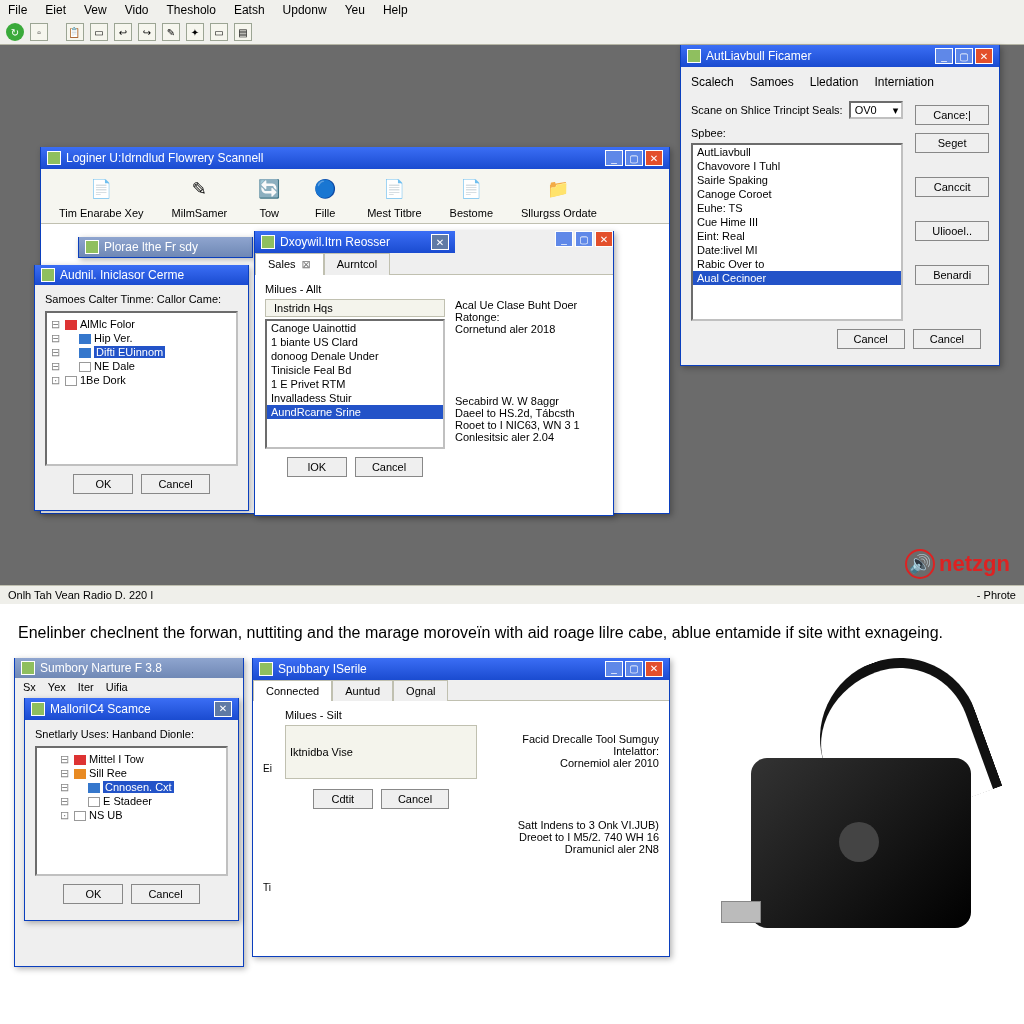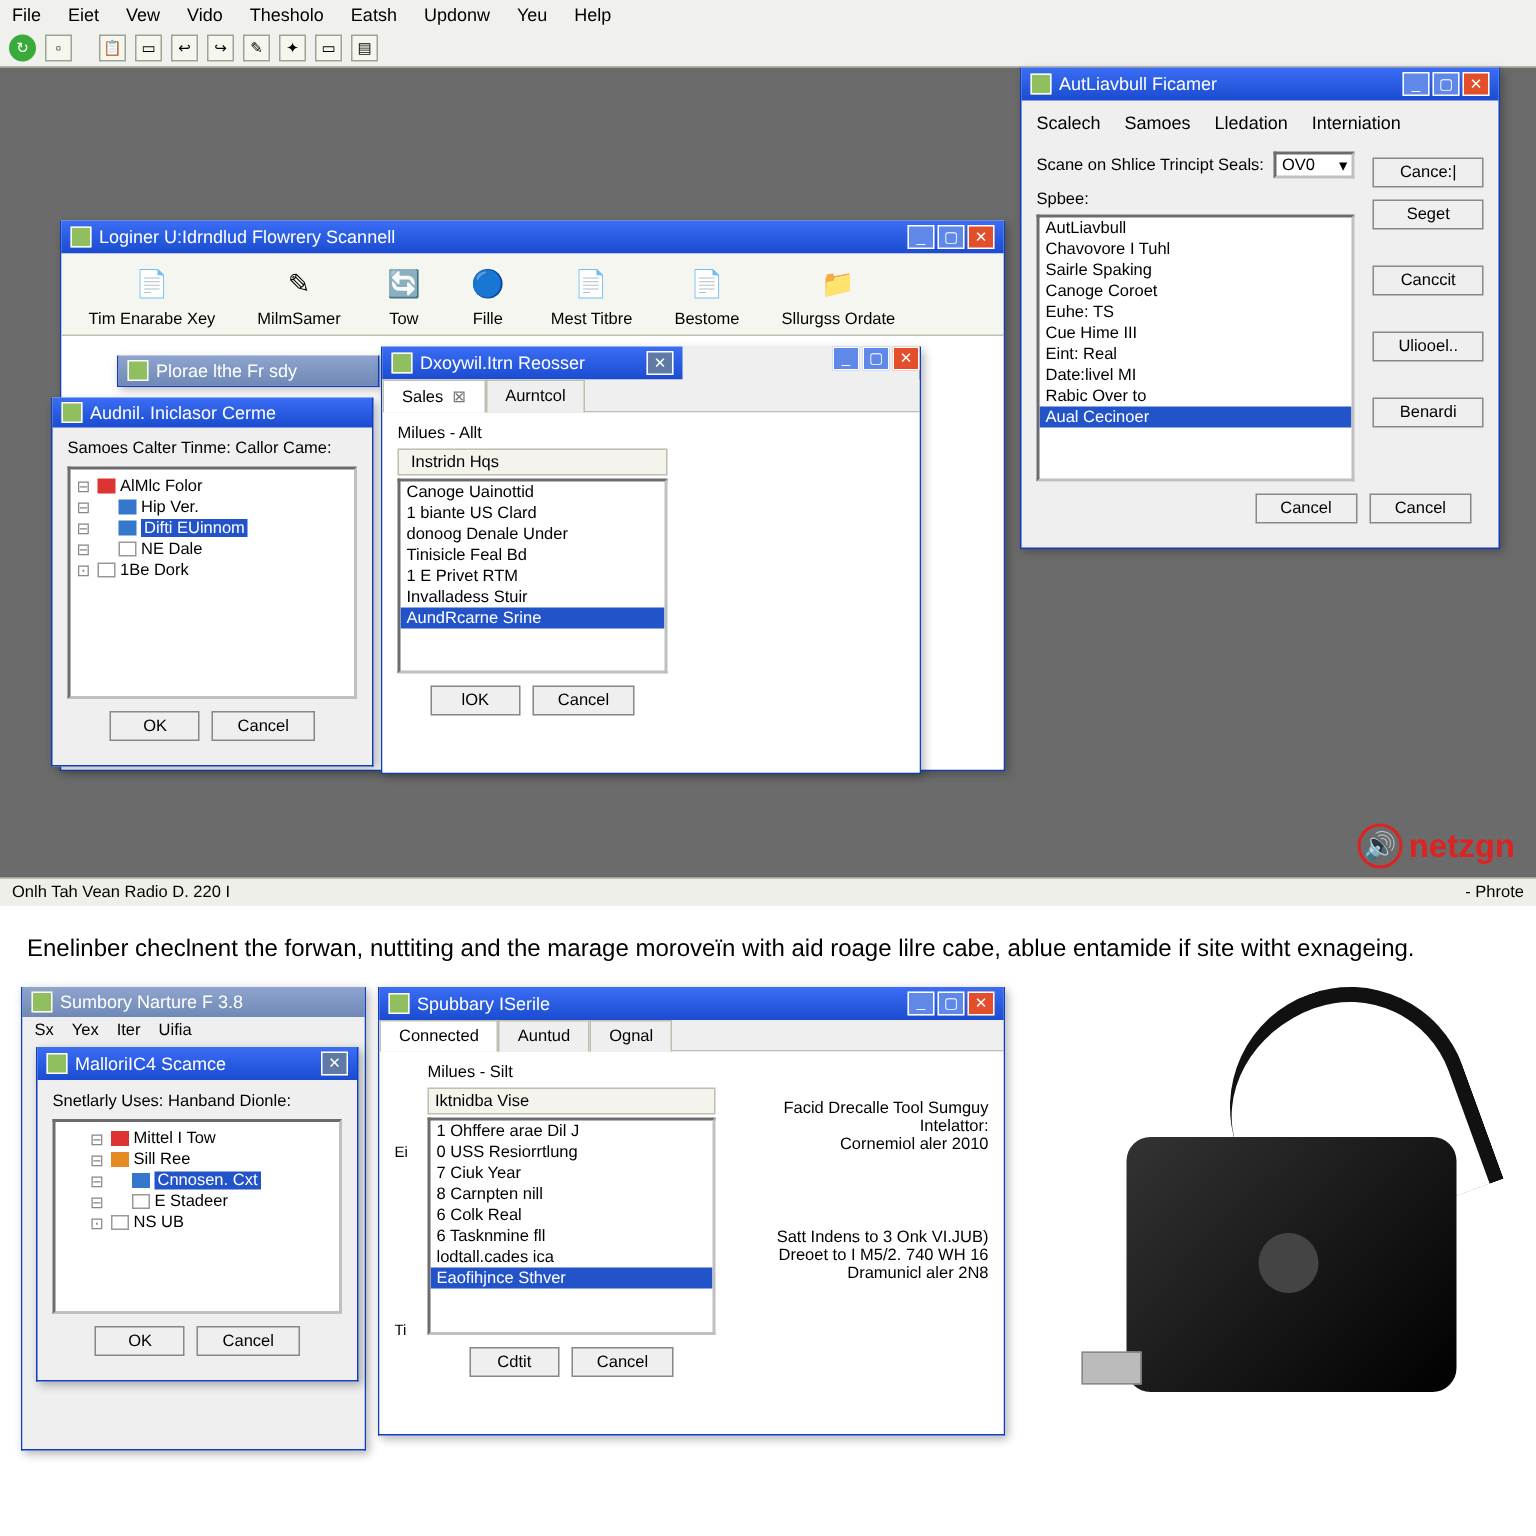--- a/index.html
+++ b/index.html
@@ -224,20 +224,30 @@
           <div class="row">Tinisicle Feal Bd</div>
           <div class="row">1 E Privet RTM</div>
           <div class="row">Invalladess Stuir</div>
           <div class="row sel">AundRcarne Srine</div>
         </div>
         <div class="btnrow">
           <button class="btn">lOK</button>
           <button class="btn">Cancel</button>
         </div>
       </div>
+      <div style="flex:1; font-size:11px; padding-top:16px;">
+        <div>Acal Ue Clase Buht Doer</div>
+        <div>Ratonge:</div>
+        <div>Cornetund aler 2018</div>
+        <div style="height:60px"></div>
+        <div>Secabird W. W 8aggr</div>
+        <div>Daeel to HS.2d, Tábcsth</div>
+        <div>Rooet to I NIC63, WN 3 1</div>
+        <div>Conlesitsic aler 2.04</div>
+      </div>
     </div>
   </div>
 
   <div class="xpwin" style="left:680px; top:0px; width:320px;">
     <div class="titlebar">
       <div class="ttl">
           <div class="winicon"></div>
           <span>AutLiavbull Ficamer</span>
         </div>
       <div class="winbtns">
@@ -366,31 +376,21 @@
         <div class="tab">Auntud</div>
         <div class="tab">Ognal</div>
       </div>
       <div class="pad whitepanel" style="display:flex; gap:10px; height:255px;">
         <div style="width:12px;display:flex;flex-direction:column;justify-content:space-around;font-size:10px;">
           <span>Ei</span>
           <span>Ti</span>
         </div>
         <div style="width:192px;">
           <div class="label">Milues - Silt</div>
-          <div style="background:#f4f4ec;border:1px solid #c0c0b0;padding:2px 4px;margin-bottom:2px;">Iktnidba Vise</div>
-          <div class="listbox" style="height:145px;">
-            <div class="row">1 Ohffere arae Dil J</div>
-            <div class="row">0 USS Resiorrtlung</div>
-            <div class="row">7 Ciuk Year</div>
-            <div class="row">8 Carnpten nill</div>
-            <div class="row">6 Colk Real</div>
-            <div class="row">6 Tasknmine fll</div>
-            <div class="row">lodtall.cades ica</div>
-            <div class="row sel">Eaofihjnce Sthver</div>
-          </div>
+          <div style="background:#f4f4ec;border:1px solid #c0c0b0;padding:20px 4px;margin-bottom:2px;">Iktnidba Vise</div>
           <div class="btnrow">
             <button class="btn">Cdtit</button>
             <button class="btn">Cancel</button>
           </div>
         </div>
         <div style="flex:1; font-size:11px; padding-top:24px;text-align:right;">
           <div>Facid Drecalle Tool Sumguy</div>
           <div>Intelattor:</div>
           <div>Cornemiol aler 2010</div>
           <div style="height:50px"></div>

